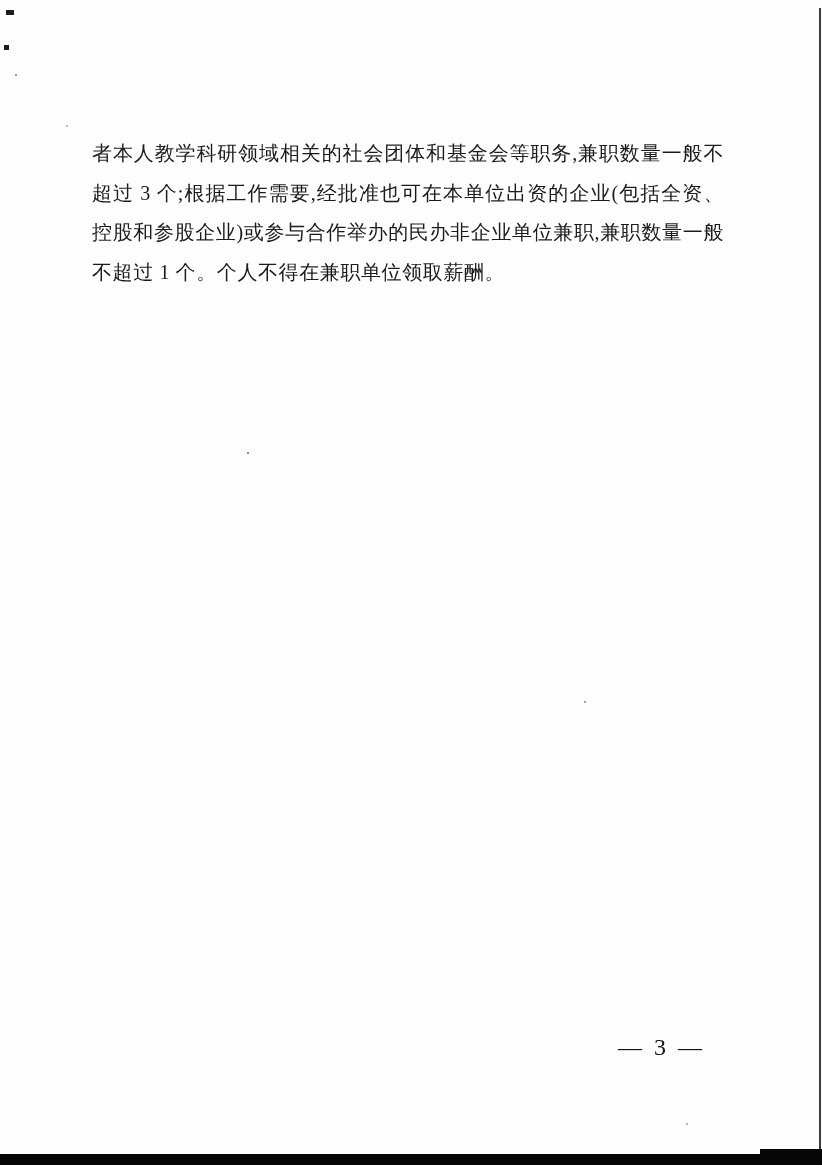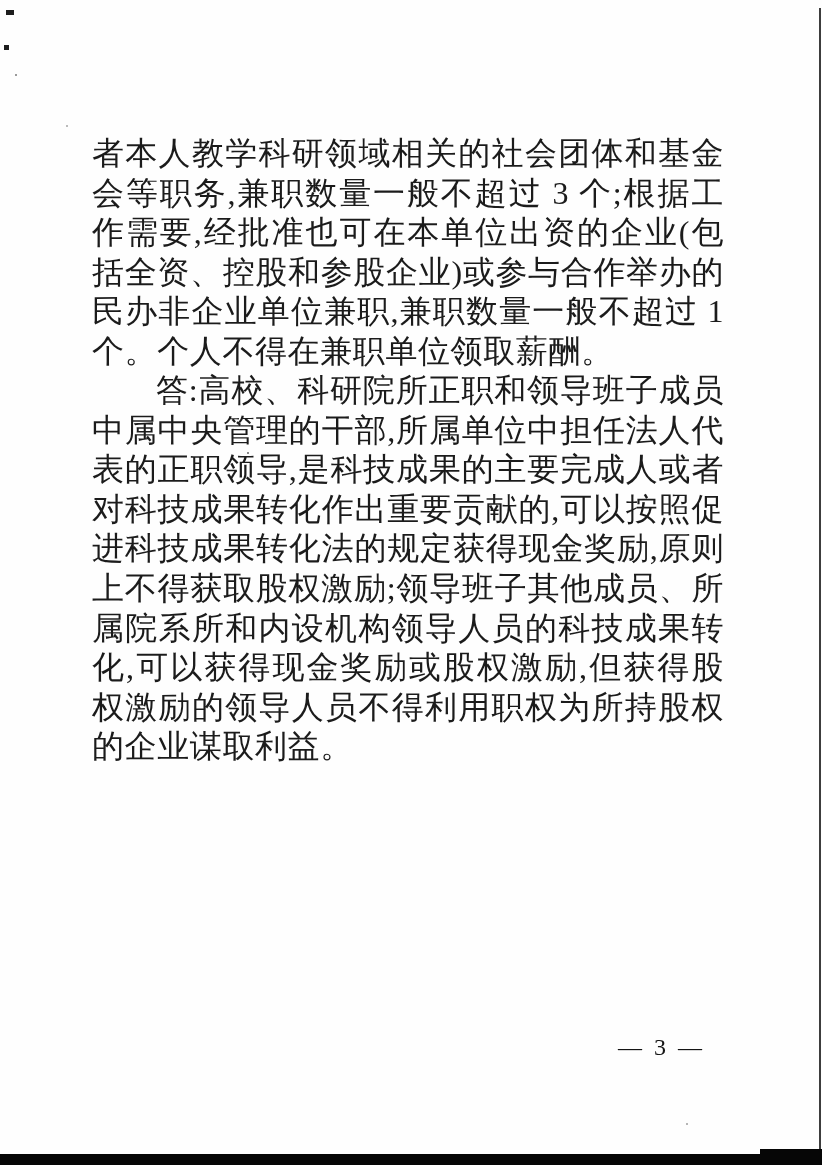--- a/index.html
+++ b/index.html
@@ -21,21 +21,21 @@
   }
   .text-block {
     position: absolute;
     left: 92px;
     top: 134px;
     width: 632px;
     color: #1b1b1b;
   }
   .text-block p {
     margin: 0;
-    font-size: 32px;
+    font-size: 20px;
     line-height: 39.55px;
     letter-spacing: 0.6px;
     text-align: justify;
     text-justify: inter-ideograph;
     word-break: break-all;
   }
   .text-block p.indent {
     text-indent: 2em;
   }
   .text-block p.bold {
@@ -96,21 +96,20 @@
   <div class="speck s1"></div>
   <div class="speck s2"></div>
   <div class="speck s3"></div>
   <div class="speck s4"></div>
   <div class="speck s5"></div>
   <div class="speck s6"></div>
   <div class="speck s7"></div>
 
   <div class="text-block">
     <p>者本人教学科研领域相关的社会团体和基金会等职务,兼职数量一般不超过 3 个;根据工作需要,经批准也可在本单位出资的企业(包括全资、控股和参股企业)或参与合作举办的民办非企业单位兼职,兼职数量一般不超过 1 个。个人不得在兼职单位领取薪酬。</p>
-    <p class="indent">答:高校、科研院所正职和领导班子成员中属中央管理的干部,所属单位中担任法人代表的正职领导,是科技成果的主要完成人或者对科技成果转化作出重要贡献的,可以按照促进科技成果转化法的规定获得现金奖励,原则上不得获取股权激励;领导班子其他成员、所属院系所和内设机构领导人员的科技成果转化,可以获得现金奖励或股权激励,但获得股权激励的领导人员不得利用职权为所持股权的企业谋取利益。</p>
   </div>
 
   <div class="page-number">— 3 —</div>
 
   <div class="right-edge-line"></div>
   <div class="bottom-bar"></div>
   <div class="bottom-bar-step"></div>
 
 </div>
 

